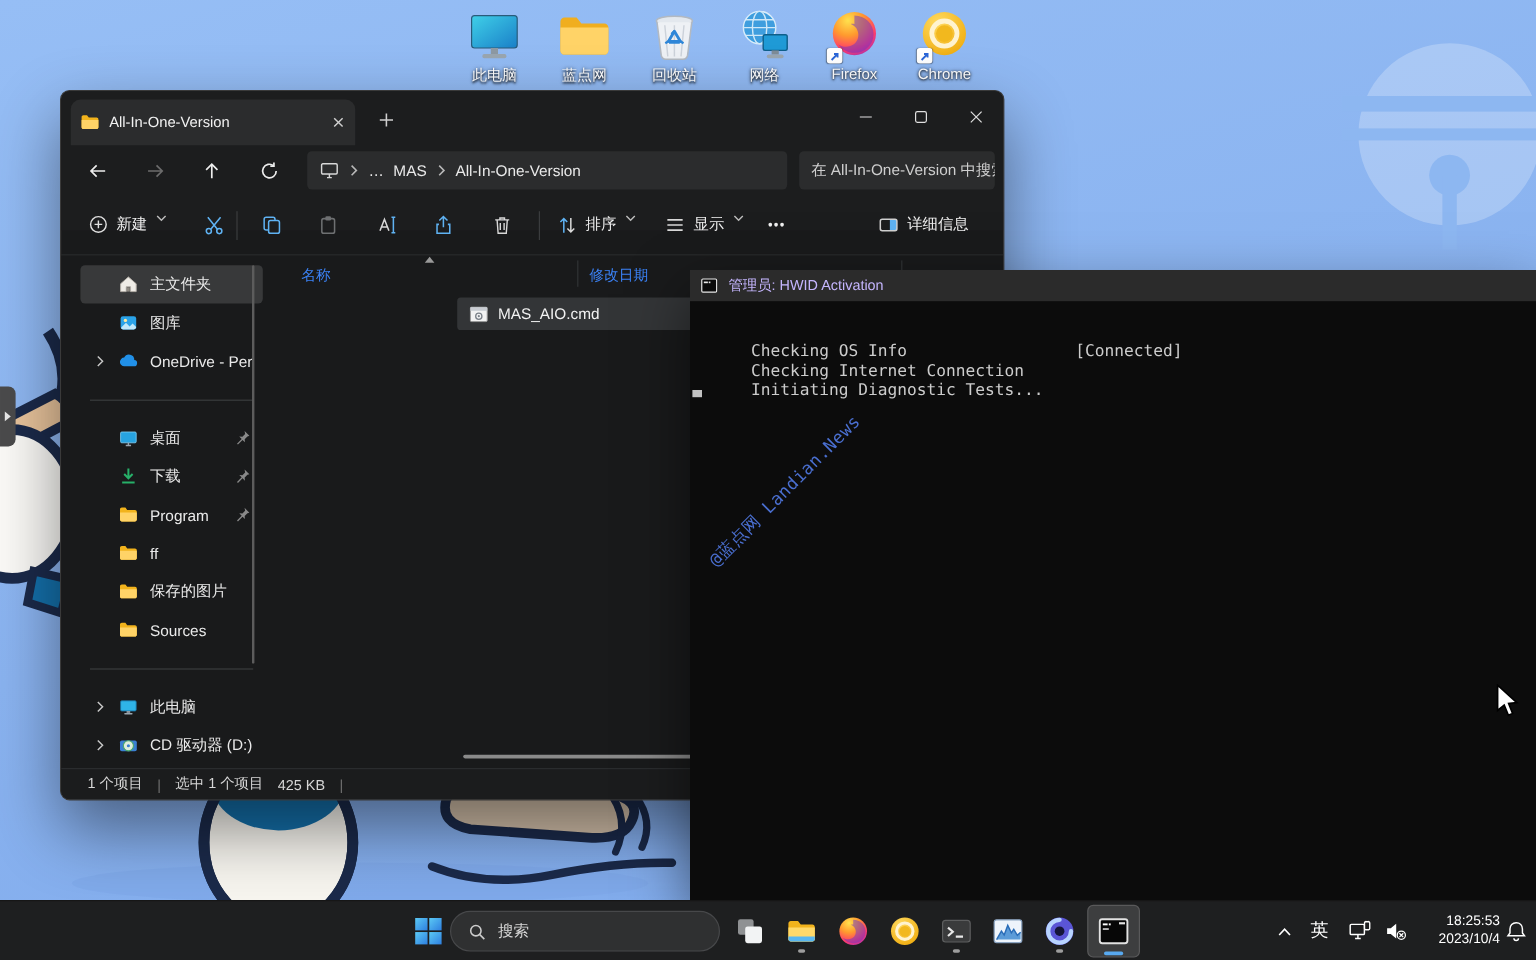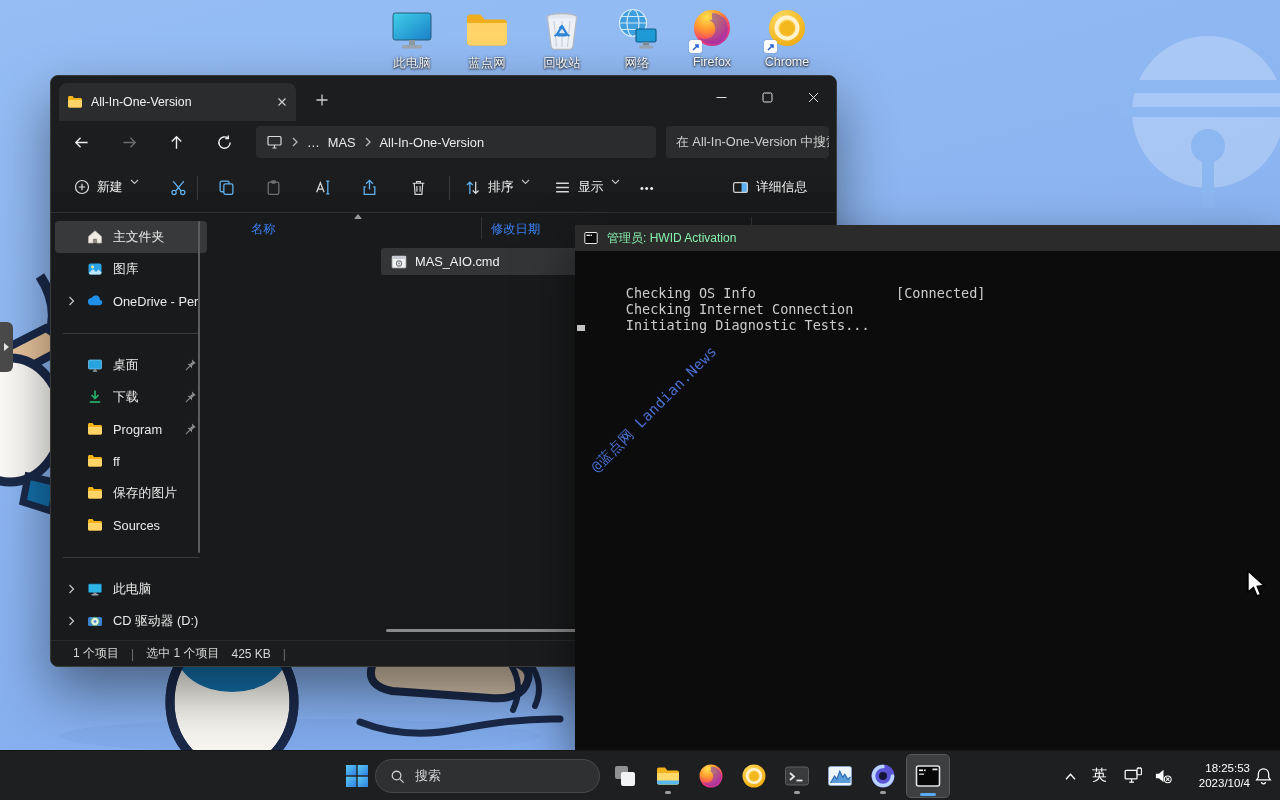--- a/index.html
+++ b/index.html
@@ -51,21 +51,21 @@
             display:flex;align-items:center;font-size:12.8px;color:#f2f2f2}
   .hscroll{position:absolute;left:175px;top:416px;width:430px;height:3px;background:#8a8a8a;border-radius:2px}
   .ex-status{position:absolute;left:0;right:0;bottom:0;height:25px;background:#1b1c1d;border-top:1px solid #2a2c2e;
              display:flex;align-items:center;gap:12px;padding-left:22px;font-size:12px;color:#d6d6d6}
   .st-div{color:#6f6f6f}
 
   
   #terminal{position:absolute;left:575px;top:225px;width:705px;height:525px;background:#0c0c0c;z-index:3;
             box-shadow:0 20px 46px rgba(0,0,0,.5)}
   .term-title{height:26px;background:#2b2b2b;display:flex;align-items:center;gap:9px;padding-left:9px;
-              font-size:12px;color:#86efac;white-space:nowrap}
+              font-size:12px;color:#c4b5fd;white-space:nowrap}
   .term-body{position:absolute;left:0;top:26px;right:0;bottom:0;
              font-family:"DejaVu Sans Mono","Liberation Mono",monospace;font-size:13.5px;color:#cccccc}
   .tline{position:absolute;left:2px;white-space:pre}
   .tline .rcol{position:absolute;left:319px;top:0;white-space:pre}
   .tcursor{position:absolute;left:2px;top:74px;width:8px;height:6px;background:#c2c2c2}
   .wmark{position:absolute;left:12px;top:212px;transform:rotate(-45deg);transform-origin:0 0;
          color:#4a6fd0;font-size:14.5px;white-space:nowrap;letter-spacing:.3px}
 
   
   #taskbar{position:absolute;left:0;bottom:0;width:1280px;height:50px;background:#1e1f20;z-index:4;border-top:1px solid #161616;box-sizing:border-box}
@@ -389,21 +389,21 @@
             <rect x="1.5" y="3.5" width="13" height="9" rx="1.5" fill="none" stroke="#d0d0d0" stroke-width="1.2"></rect>
           </svg>
       <span>详细信息</span>
     </div>
       </div>
     <div class="tbdiv"></div>
   </div>
 
   <div class="ex-body">
 
-    <div class="abs" style="left:0;top:0;width:160px;bottom:0">
+    <div class="abs" style="left:12px;top:0;width:160px;bottom:0">
       <div class="sb-item sel" style="top:8px">
         <span class="sb-chev"></span>
         <span class="sb-ico">
             <svg width="16" height="16" viewBox="0 0 16 16">
               <path d="M8 1.8l6.5 5.7V14H9.8v-4H6.2v4H1.5V7.5z" fill="#efece6" stroke="#b5b0a8" stroke-width="0.8"></path>
               <rect x="6.8" y="10.5" width="2.4" height="3.5" fill="#8f8a82"></rect>
             </svg>
           </span>
         <span class="sb-lbl">主文件夹</span>
       </div>

